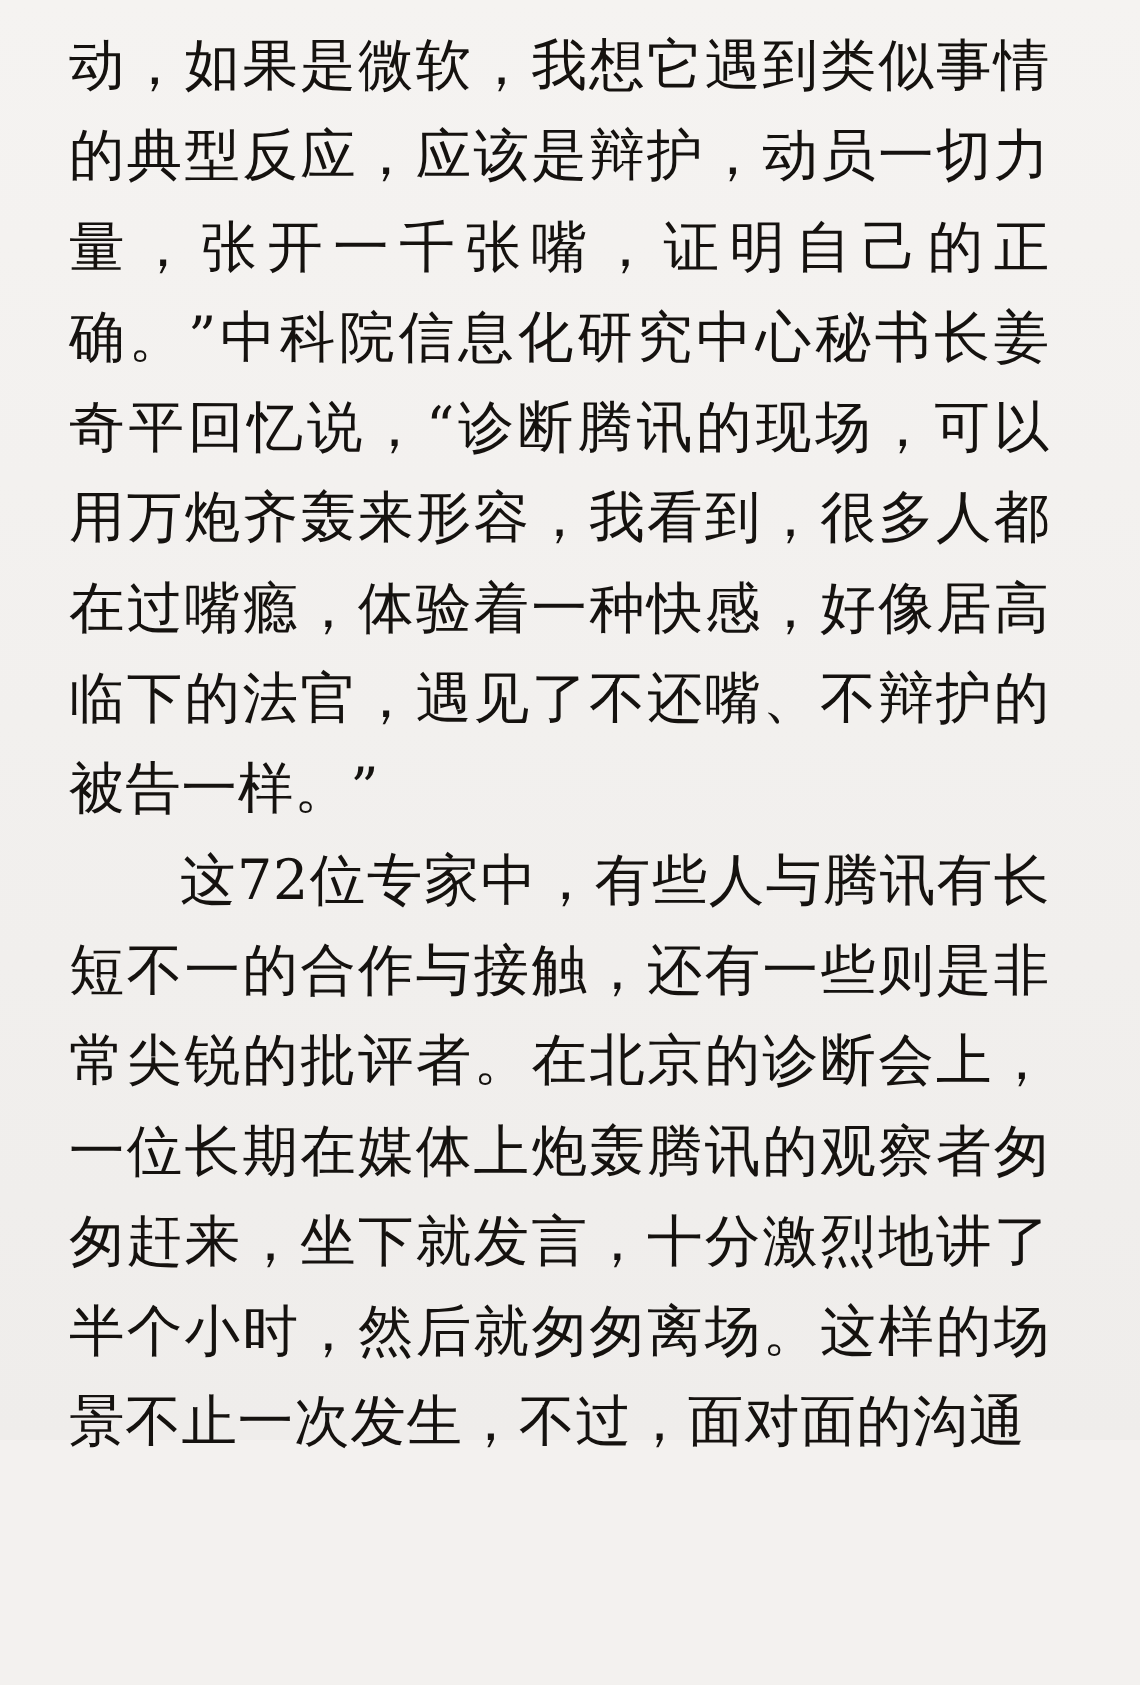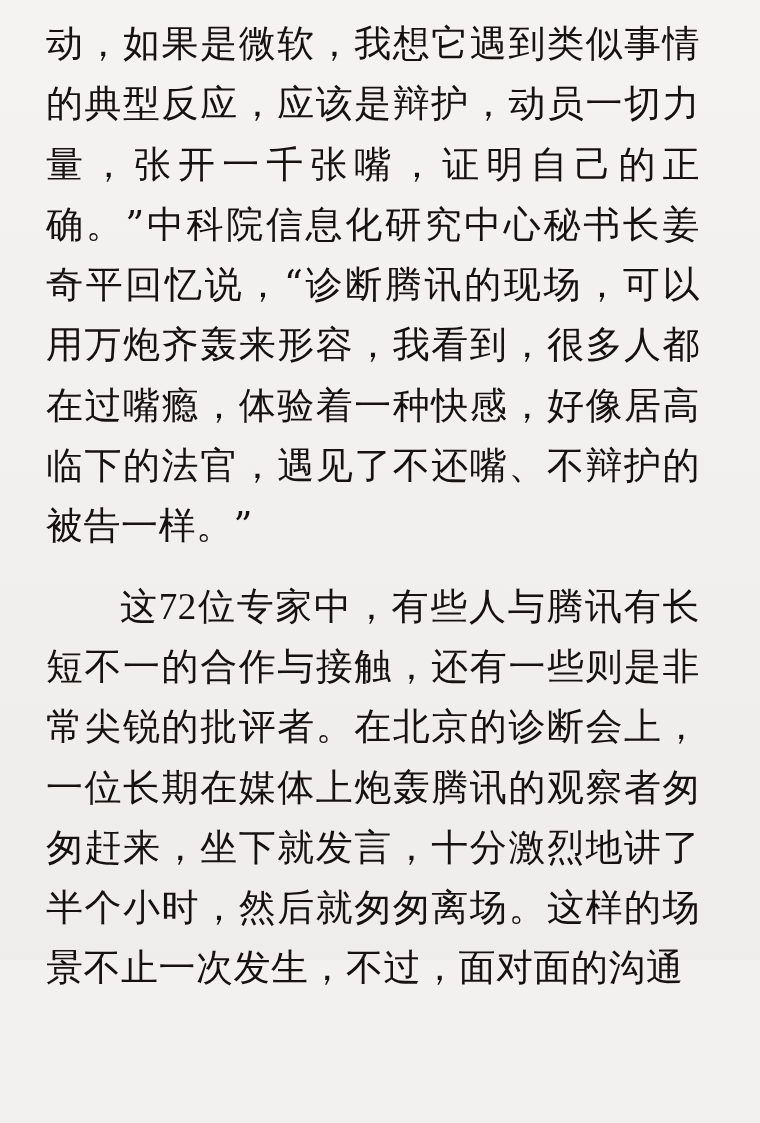--- a/index.html
+++ b/index.html
@@ -29,22 +29,21 @@
     text-align: justify;
     text-justify: inter-ideograph;
     font-weight: 500;
     -webkit-font-smoothing: antialiased;
   }
   .para {
     margin: 0;
     padding: 0;
   }
   .para + .para {
-    margin-top: 20px;
-    font-family: Liberation Serif, serif;
+    margin-top: 0;
   }
   .indent {
     text-indent: 2em;
   }
 </style>
 </head>
 <body>
 
 <div class="page">
   <div class="body-text">

